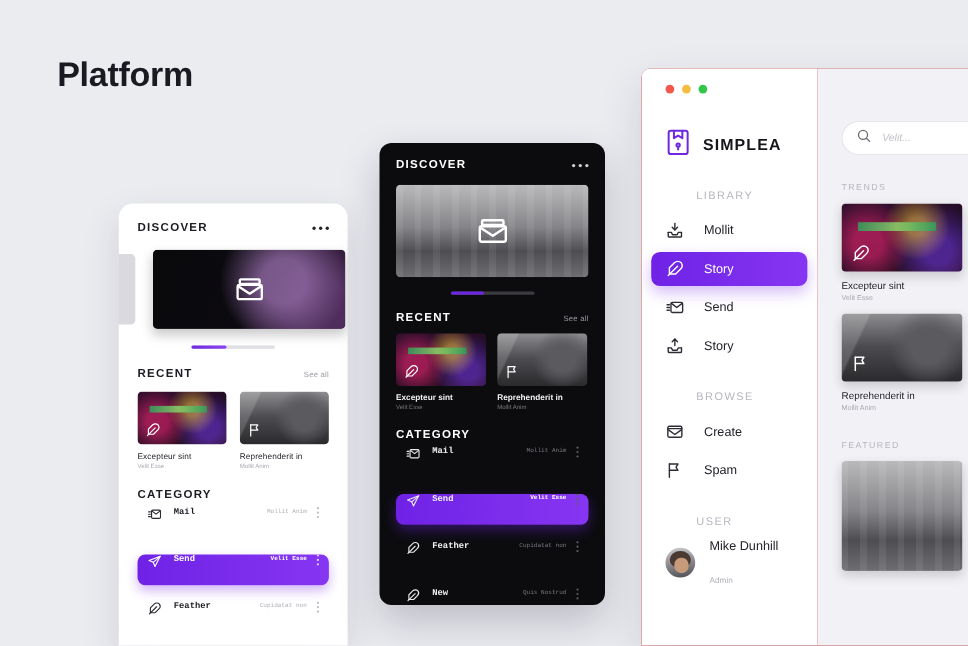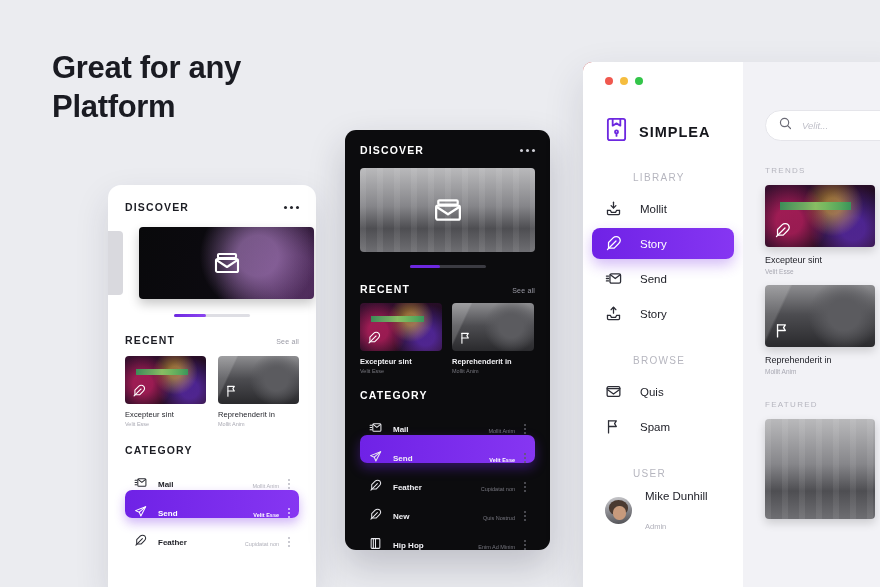--- a/index.html
+++ b/index.html
@@ -75,22 +75,23 @@
               background: linear-gradient(90deg,#6d28e0,#8b45f0); display:block; }
   .pl-recent { display:flex; align-items:baseline; justify-content:space-between; margin-top:17px; }
   .pl-cards { display:flex; gap:12px; margin-top:10px; }
   .pl-card { width:82px; }
   .pl-thumb { height:48px; border-radius:4px; }
   .pl-cap { font-size:7.5px; color:#1d1e25; margin-top:6px; letter-spacing:.1px; }
   .pl-sub { font-size:5.5px; color:#a9a9b3; margin-top:2.5px; }
   .pl-cat { margin-top:17px; }
   .pl-rows { margin-top:5px; }
   .row {
-    display:flex; align-items:flex-end; height:28px; border-radius:7px; padding:0 9px;
-    margin-bottom:1px;
+    display:flex; align-items:flex-start; height:28px; border-radius:7px; padding:0 9px;
+    margin-bottom:15px;
+    font-family:Liberation Mono, monospace;
   }
   .row .r-ic { width:17px; display:flex; align-items:center; color:#2a2b33; }
   .row .r-lb { flex:1; font-size:8px; font-weight:bold; color:#1d1e25; margin-left:7px; }
   .row .r-meta { font-size:5.5px; color:#b0b0ba; margin-right:9px; }
   .row.active { background: linear-gradient(90deg,#6f22e6,#8636f2); box-shadow:0 5px 11px rgba(111,34,230,.33); }
   .row.active .r-lb, .row.active .r-ic { color:#fff; }
   .row.active .r-meta { color:#fff; font-weight:bold; }
   .row.active .vdots i { background:#e3d0ff; }
 
   
@@ -165,21 +166,20 @@
   .m-thumb { height:62px; border-radius:4px; position:relative; box-shadow:0 4px 10px rgba(0,0,0,.16); }
   .m-cap { font-size:9px; color:#1d1e25; margin-top:8px; white-space:nowrap; }
   .m-sub { font-size:6.5px; color:#a9a9b3; margin-top:3px; }
 </style>
 </head>
 <body>
 
 <div class="stage">
 
   <div class="headline">
-    <div>Great for any</div>
     <div>Platform</div>
   </div>
 
   <div class="phone-left">
     <div class="pl-head">
       <div class="sec-title">DISCOVER</div>
       <div class="dots3">
           <i></i>
           <i></i>
           <i></i>
@@ -496,21 +496,21 @@
       <div class="grp-label">BROWSE</div>
       <div class="nav">
         <div class="nav-item">
           <span class="n-ic">
             <svg width="17" height="17" viewBox="0 0 24 24" fill="none" stroke="currentColor" stroke-width="1.8" stroke-linecap="round" stroke-linejoin="round">
                 <rect x="3" y="5" width="18" height="14" rx="2"></rect>
                 <path d="M3 8h18"></path>
                 <path d="m3.8 9.6 8.2 6 8.2-6"></path>
               </svg>
           </span>
-          <span class="n-lb">Quis</span>
+          <span class="n-lb">Create</span>
         </div>
         <div class="nav-item">
           <span class="n-ic">
             <svg width="17" height="17" viewBox="0 0 24 24" fill="none" stroke="currentColor" stroke-width="1.8" stroke-linecap="round" stroke-linejoin="round">
                 <path d="M5 21V4"></path>
                 <path d="M5 4h11l-2.5 4L16 12H5"></path>
               </svg>
           </span>
           <span class="n-lb">Spam</span>
         </div>

